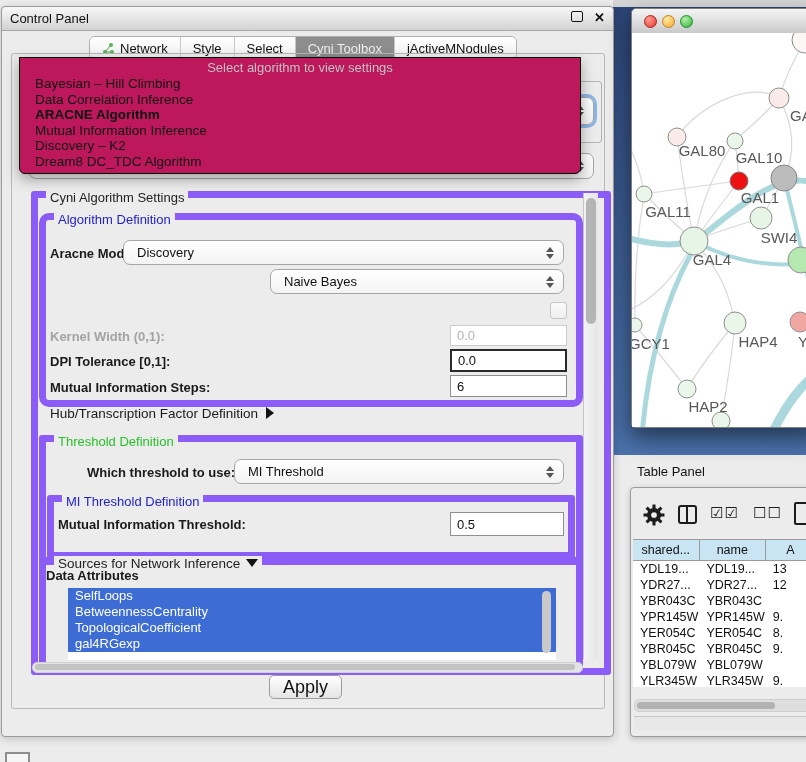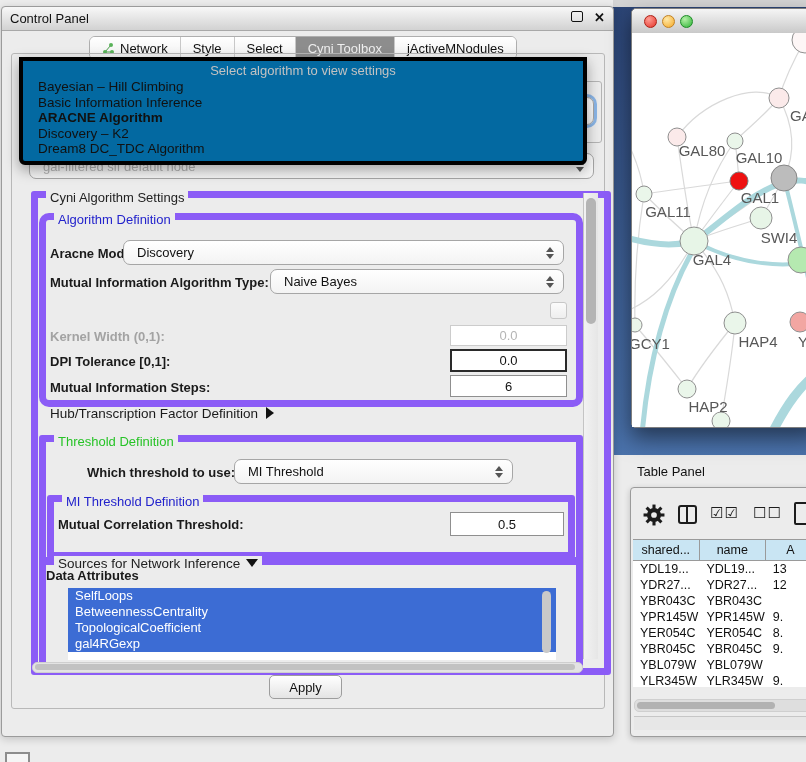--- a/index.html
+++ b/index.html
@@ -18,21 +18,21 @@
   .cp-title{position:absolute;left:8px;top:4px;font-size:13px;color:#111;}
   
   .segbar{position:absolute;display:flex;height:22px;background:#fdfdfd;
     border:1px solid #aeaeae;border-radius:6px;overflow:hidden;}
   .seg{display:flex;align-items:center;justify-content:center;font-size:13px;color:#111;
     padding:0 12px;border-right:1px solid #c8c8c8;background:linear-gradient(#ffffff,#efefef);
     white-space:nowrap;}
   .seg:last-child{border-right:none;}
   .seg.sel{background:#8d8d8d;color:#efefef;}
   
-  .dropdown{position:absolute;background:#0369a1;border:4px solid #000000;
+  .dropdown{position:absolute;background:#be185d;border:1px solid #000000;
     box-shadow:0 5px 14px rgba(0,0,0,.35);border-radius:0 0 6px 6px;z-index:40;
     padding:2px 0 4px 0;}
   .dd-prompt{font-size:13px;color:#c2c2c2;text-align:center;height:16px;line-height:16px;}
   .dd-item{font-size:13.5px;color:#111;height:15.5px;line-height:15.5px;padding-left:15px;white-space:nowrap;}
   .dd-item.bold{font-weight:bold;}
   
   .group{position:absolute;border:7px solid #8b5cf6;border-radius:3px;}
   .gtitle{position:absolute;top:-8px;left:8px;background:#ececec;padding:0 4px;
     font-size:13px;white-space:nowrap;}
   .blue{color:#2323cc;} .green{color:#27c327;} .black{color:#222;}
@@ -40,38 +40,38 @@
   .lbl{position:absolute;font-size:13px;font-weight:bold;color:#1a1a1a;white-space:nowrap;}
   .lbl.dis{color:#a3a3a3;}
   .combo{position:absolute;background:linear-gradient(#ffffff,#f3f3f3);
     border:1px solid #a6a6a6;border-radius:7px;font-size:13px;color:#111;
     display:flex;align-items:center;padding-left:13px;box-sizing:border-box;}
   .combo .spin{position:absolute;right:9px;top:50%;margin-top:-7px;width:8px;height:14px;}
   .spin i{position:absolute;left:0;width:0;height:0;border-left:4px solid transparent;border-right:4px solid transparent;}
   .spin .up{top:1px;border-bottom:5px solid #555;}
   .spin .dn{bottom:1px;border-top:5px solid #555;}
   .field{position:absolute;background:#fff;border:1px solid #8f8f8f;font-size:13px;color:#111;
-    display:flex;align-items:center;justify-content:center;padding:0 6px;box-sizing:border-box;}
+    display:flex;align-items:center;justify-content:flex-start;padding:0 6px;box-sizing:border-box;}
   .field.dis{border-color:#cccccc;color:#b5b5b5;}
   .field.focus{border:2px solid #2a2a2a;}
   .checkbox{position:absolute;width:15px;height:15px;border:1px solid #c7c7c7;border-radius:3px;
     background:linear-gradient(#fbfbfb,#eeeeee);}
   .tri-right{display:inline-block;width:0;height:0;border-top:6px solid transparent;
     border-bottom:6px solid transparent;border-left:8px solid #111;vertical-align:-1px;margin-left:8px;}
   .tri-down{display:inline-block;width:0;height:0;border-left:6px solid transparent;
     border-right:6px solid transparent;border-top:8px solid #111;vertical-align:1px;margin-left:6px;}
   
   .attr-list{position:absolute;background:#ffffff;overflow:hidden;}
   .attr-item{height:16px;line-height:16px;font-size:13px;color:#fff;background:#3c6cd4;padding-left:7px;}
   .vscroll{position:absolute;background:linear-gradient(90deg,#f2f2f2,#e6e6e6);border-left:1px solid #c4c4c4;}
   .thumb{position:absolute;background:#b4b4b4;border-radius:6px;}
   .hscroll{position:absolute;background:#e3e3e3;border:1px solid #cfcfcf;border-radius:5px;}
   
   .pushbtn{position:absolute;background:linear-gradient(#ffffff,#e4e4e4);border:1px solid #9d9d9d;
-    border-radius:5px;font-size:13px;color:#111;display:flex;align-items:center;justify-content:center;}
+    border-radius:5px;font-size:18px;color:#111;display:flex;align-items:center;justify-content:center;}
   
   .macbar{position:absolute;left:0;top:0;right:0;height:24px;
     background:linear-gradient(#f5f5f5,#c9c9c9);border-bottom:1px solid #9d9d9d;border-radius:5px 5px 0 0;}
   .light{position:absolute;top:6px;width:13px;height:13px;border-radius:50%;box-sizing:border-box;}
   .light.red{background:radial-gradient(circle at 35% 30%,#ff9d94,#e4352b);border:1px solid #ad2015;}
   .light.yellow{background:radial-gradient(circle at 35% 30%,#ffe9a8,#f5a927);border:1px solid #c28122;}
   .light.green{background:radial-gradient(circle at 35% 30%,#b4f0a7,#2eb336);border:1px solid #1d8c27;}
   
   .tp-title{position:absolute;font-size:13px;color:#111;}
   .tblhead{display:flex;background:#c9e5f3;border-top:1px solid #9a9a9a;border-bottom:1px solid #9a9a9a;}
@@ -136,22 +136,23 @@
     <span class="spin">
         <i class="up"></i>
         <i class="dn"></i>
       </span>
   </div>
 
   <div class="dropdown" style="left:17px;top:50px;width:560px;">
     <div class="dd-prompt">Select algorithm to view settings</div>
     <div id="dd-items">
         <div class="dd-item">Bayesian – Hill Climbing</div>
-        <div class="dd-item">Basic Information Inference</div>
+        <div class="dd-item">Data Correlation Inference</div>
         <div class="dd-item bold">ARACNE Algorithm</div>
+        <div class="dd-item">Mutual Information Inference</div>
         <div class="dd-item">Discovery – K2</div>
         <div class="dd-item">Dream8 DC_TDC Algorithm</div>
       </div>
   </div>
 
   <div class="group" style="left:29px;top:184px;width:566px;height:470px;">
     <span class="gtitle black">Cyni Algorithm Settings</span>
   </div>
 
   <div class="vscroll" style="left:581px;top:186px;width:14px;height:466px;">
@@ -162,21 +163,20 @@
     <span class="gtitle blue">Algorithm Definition</span>
   </div>
   <div class="lbl" style="left:48px;top:239px;">Aracne Mode:</div>
   <div class="combo" style="left:121px;top:233px;width:441px;height:25px;">
     <span>Discovery</span>
     <span class="spin">
         <i class="up"></i>
         <i class="dn"></i>
       </span>
   </div>
-  <div class="lbl" style="left:48px;top:268px;">Mutual Information Algorithm Type:</div>
   <div class="combo" style="left:268px;top:262px;width:294px;height:25px;">
     <span>Naive Bayes</span>
     <span class="spin">
         <i class="up"></i>
         <i class="dn"></i>
       </span>
   </div>
   <div class="checkbox" style="left:548px;top:295px;"></div>
 
   <div class="lbl dis" style="left:48px;top:322px;">Kernel Width (0,1):</div>
@@ -193,31 +193,31 @@
   </div>
 
   <div class="lbl" style="left:48px;top:399px;font-weight:normal;font-size:13.5px;">
     <span>Hub/Transcription Factor Definition</span><span class="tri-right"></span>
   </div>
 
   <div class="group" style="left:37px;top:428px;width:530px;height:116px;">
     <span class="gtitle green">Threshold Definition</span>
   </div>
   <div class="lbl" style="left:85px;top:458px;">Which threshold to use:</div>
-  <div class="combo" style="left:232px;top:452px;width:279px;height:25px;">
+  <div class="combo" style="left:232px;top:452px;width:330px;height:25px;">
     <span>MI Threshold</span>
     <span class="spin">
         <i class="up"></i>
         <i class="dn"></i>
       </span>
   </div>
   <div class="group" style="left:45px;top:488px;width:514px;height:50px;">
     <span class="gtitle blue">MI Threshold Definition</span>
   </div>
-  <div class="lbl" style="left:56px;top:510px;">Mutual Correlation Threshold:</div>
+  <div class="lbl" style="left:56px;top:510px;">Mutual Information Threshold:</div>
   <div class="field" style="left:448px;top:505px;width:114px;height:24px;">
     <span>0.5</span>
   </div>
 
   <div class="group" style="left:37px;top:550px;width:530px;height:104px;">
     <span class="gtitle black" style="font-size:13.5px;">
       <span>Sources for Network Inference</span><span class="tri-down"></span>
     </span>
   </div>
   <div class="lbl" style="left:44px;top:561px;">Data Attributes</div>

